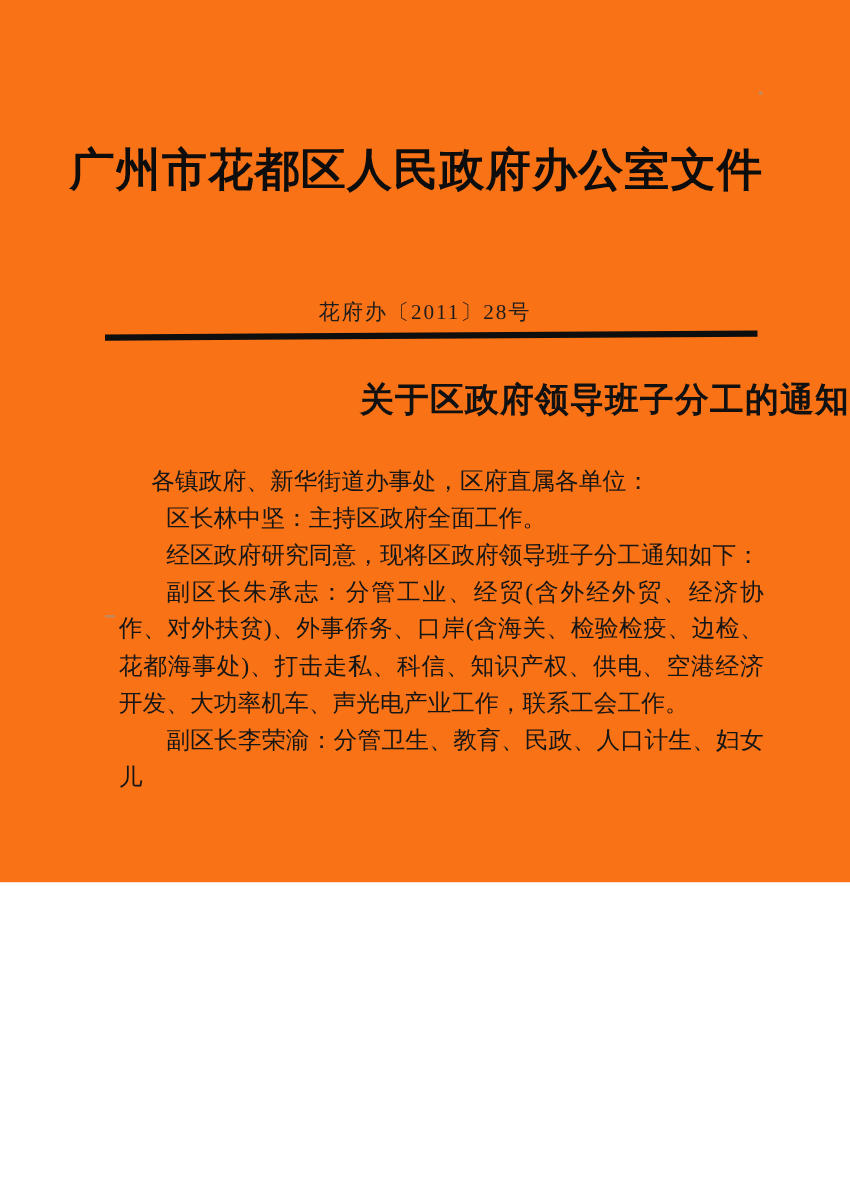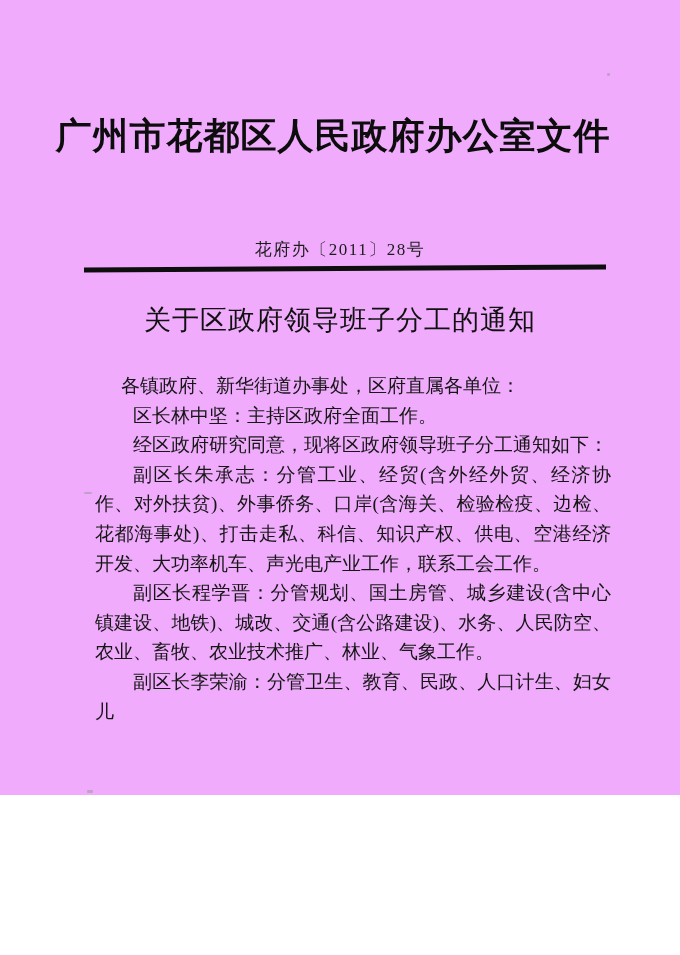--- a/index.html
+++ b/index.html
@@ -3,22 +3,22 @@
 <meta charset="utf-8">
 <style>
   html, body {
     margin: 0;
     padding: 0;
     background: #ffffff;
   }
   .page {
     position: relative;
     width: 680px;
-    height: 795px;
-    background: #f0abfc;
+    height: 706px;
+    background: #f97316;
     overflow: hidden;
     font-family: "Liberation Serif", "DejaVu Serif", serif;
     color: #1c1c1c;
   }
   .header-title {
     position: absolute;
     top: 112px;
     left: 0;
     right: 14px;
     text-align: center;
@@ -46,23 +46,23 @@
     height: 5px;
     background: #0e0e0e;
     transform: rotate(-0.35deg);
   }
   .subject {
     position: absolute;
     top: 302px;
     left: 0;
     right: 0;
     margin: 0;
-    text-align: center;
+    text-align: right;
     font-size: 27px;
-    font-weight: normal;
+    font-weight: bold;
     letter-spacing: 1px;
     color: #111111;
   }
   .body-text {
     position: absolute;
     top: 371px;
     left: 95px;
     width: 516px;
     font-size: 19px;
     line-height: 29.6px;
@@ -107,21 +107,20 @@
 
   <div class="rule"></div>
 
   <h1 class="subject">关于区政府领导班子分工的通知</h1>
 
   <div class="body-text">
     <p class="salutation">各镇政府、新华街道办事处，区府直属各单位：</p>
     <p>区长林中坚：主持区政府全面工作。</p>
     <p>经区政府研究同意，现将区政府领导班子分工通知如下：</p>
     <p>副区长朱承志：分管工业、经贸(含外经外贸、经济协作、对外扶贫)、外事侨务、口岸(含海关、检验检疫、边检、花都海事处)、打击走私、科信、知识产权、供电、空港经济开发、大功率机车、声光电产业工作，联系工会工作。</p>
-    <p>副区长程学晋：分管规划、国土房管、城乡建设(含中心镇建设、地铁)、城改、交通(含公路建设)、水务、人民防空、农业、畜牧、农业技术推广、林业、气象工作。</p>
     <p>副区长李荣渝：分管卫生、教育、民政、人口计生、妇女儿</p>
   </div>
 
   <div class="page-number">1</div>
 
   <div class="speck speck-a"></div>
   <div class="speck speck-b"></div>
   <div class="speck speck-c"></div>
 
 </div>

